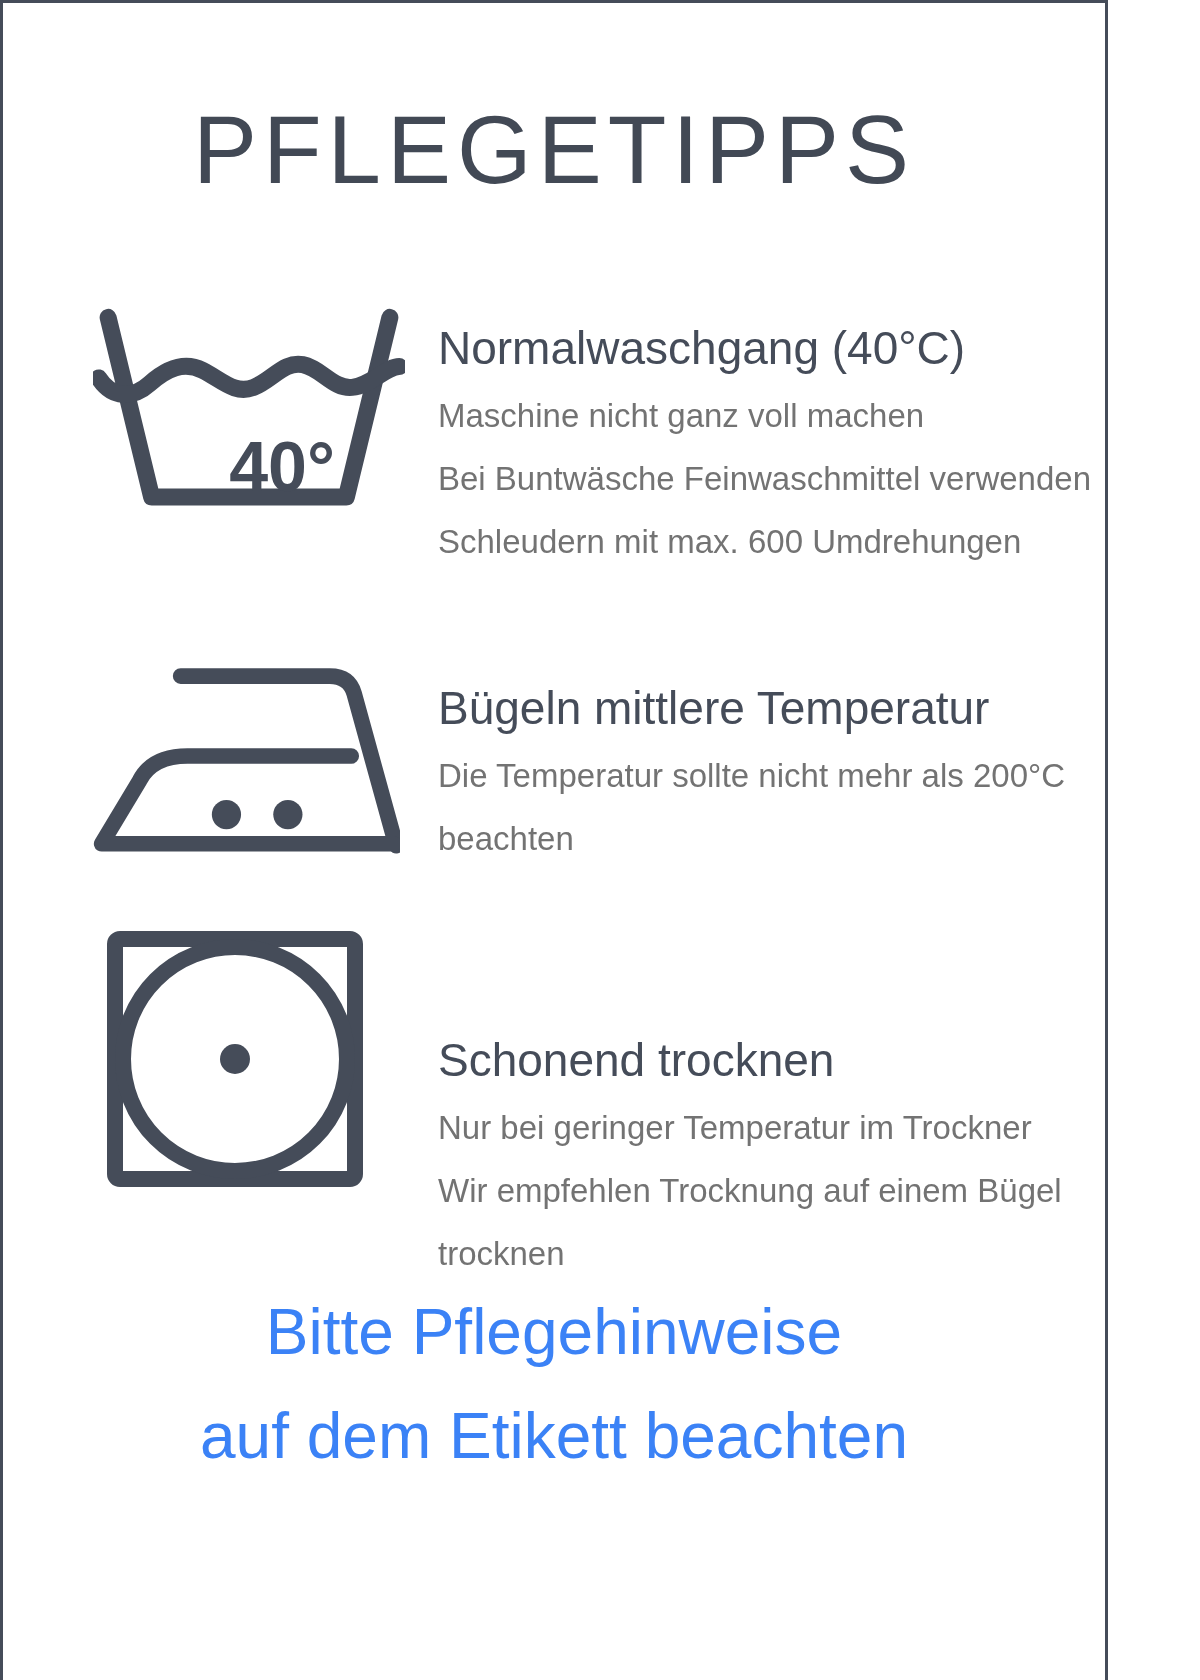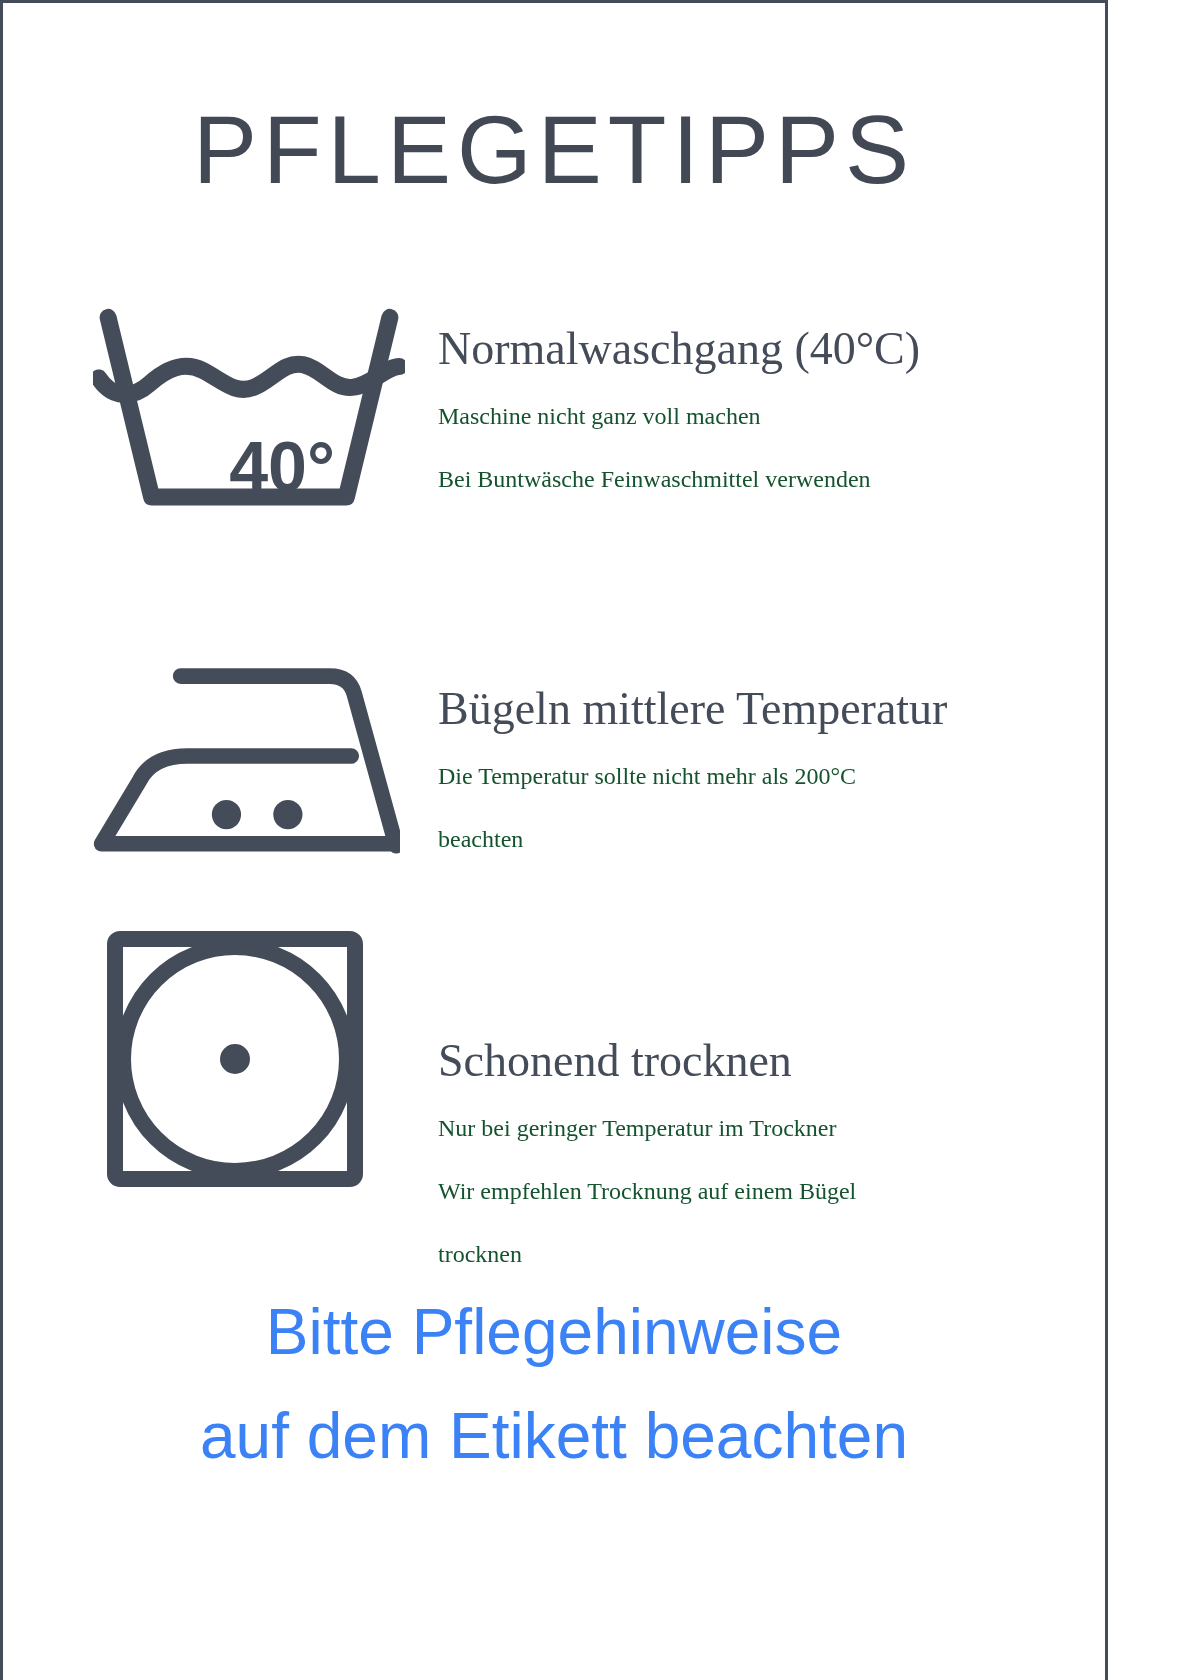--- a/index.html
+++ b/index.html
@@ -25,32 +25,32 @@
     font-size:96px;
     font-weight:400;
     letter-spacing:6px;
     color:#424955;
   }
   .icon-box{position:absolute;}
   .icon-box svg{display:block;width:100%;height:100%;}
   .stroke{fill:none;stroke:#454c59;stroke-linecap:round;stroke-linejoin:round;}
   .fill{fill:#454c59;stroke:none;}
   .wash-num{font-family:"Liberation Sans",sans-serif;font-weight:bold;fill:#454c59;}
-  .sec-text{position:absolute;width:690px;font-family:Liberation Serif, serif;}
+  .sec-text{position:absolute;width:690px;}
   .sec-text h2{
     margin:0 0 14px 0;
     font-size:46px;
     font-weight:400;
     line-height:1.2;
     color:#454c59;
   }
   .sec-text .line{
-    font-size:24px;
+    font-size:33px;
     line-height:46px;
-    color:#14532d;
+    color:#737373;
     margin-top:17px;
   }
   #sec1-icon{left:90px;top:303px;width:312px;height:210px;text-decoration:underline;}
   #sec1-text{left:435px;top:318px;}
   #sec2-icon{left:85px;top:655px;width:312px;height:200px;}
   #sec2-text{left:435px;top:678px;}
   #sec3-icon{left:102px;top:926px;width:260px;height:260px;}
   #sec3-text{left:435px;top:1030px;}
   .footer{
     position:absolute;
@@ -75,20 +75,21 @@
       <path class="stroke" stroke-width="18" d="M16,12 L62,202 L268,202 L314,12"></path>
       <path class="stroke" stroke-width="18" d="M6,76 C20,98 42,98 60,82 C78,66 96,58 116,68 C136,78 150,94 170,86
            C190,78 202,58 222,62 C242,66 254,88 274,86 C294,84 310,64 324,64"></path>
       <text class="wash-num" x="200" y="196" font-size="74" text-anchor="middle">40°</text>
     </svg>
   </div>
   <div class="sec-text" id="sec1-text">
     <h2>Normalwaschgang (40°C)</h2>
     <div class="line">Maschine nicht ganz voll machen</div>
     <div class="line">Bei Buntwäsche Feinwaschmittel verwenden</div>
+    <div class="line">Schleudern mit max. 600 Umdrehungen</div>
   </div>
 
   <div class="icon-box" id="sec2-icon">
     <svg viewBox="0 0 320 200" xmlns="http://www.w3.org/2000/svg" aria-hidden="true">
       <path class="stroke" stroke-width="16" d="M95,16 H248 Q268,16 273,34 L316,190"></path>
       <path class="stroke" stroke-width="16" d="M270,98 H102 Q66,98 53,123 L14,188 H314"></path>
       <circle class="fill" cx="142" cy="158" r="15"></circle>
       <circle class="fill" cx="205" cy="158" r="15"></circle>
     </svg>
   </div>

